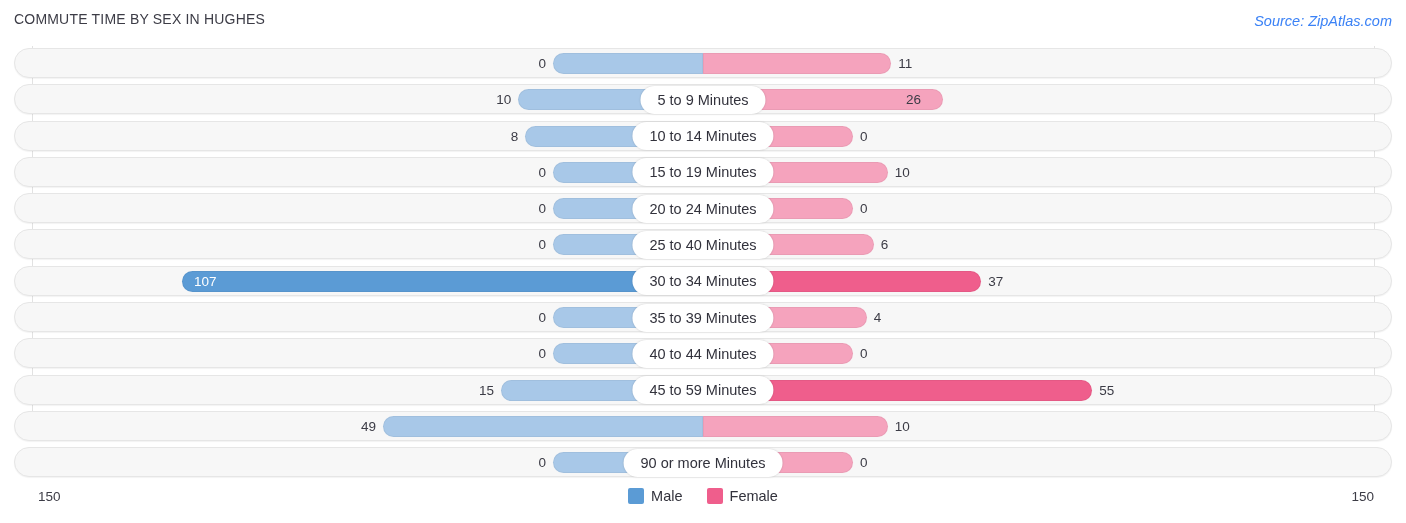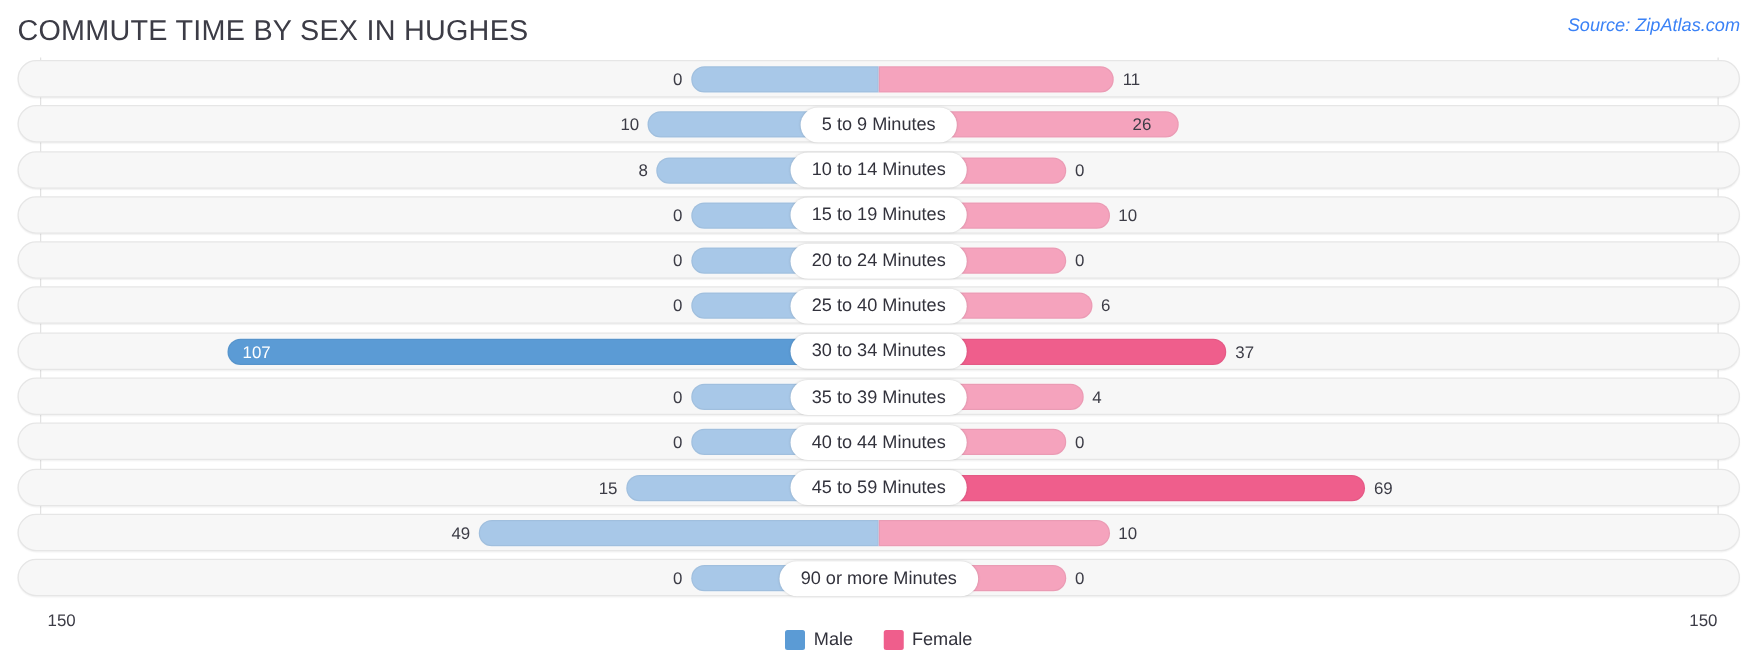--- a/index.html
+++ b/index.html
@@ -18,21 +18,21 @@
 
   
   #header {
     position: relative;
     height: 46px;
   }
   #chart-title {
     position: absolute;
     left: 14px;
     top: 11px;
-    font-size: 23px;
+    font-size: 14px;
     letter-spacing: .2px;
     color: #3c3c46;
     font-weight: 400;
     white-space: nowrap;
   }
   #source-label {
     position: absolute;
     right: 14px;
     top: 13px;
     font-size: 14.5px;
@@ -147,21 +147,20 @@
 
   #legend {
     position: absolute;
     left: 0;
     right: 0;
     top: 4px;
     display: flex;
     justify-content: center;
     align-items: center;
     gap: 24px;
-    margin-top: 16px;
   }
   .legend-item {
     display: flex;
     align-items: center;
     gap: 7px;
   }
   .swatch {
     width: 16px;
     height: 16px;
     border-radius: 2px;
@@ -253,21 +252,21 @@
         <div class="bar female" style="left: 703px; width: 150px; background: rgb(245, 163, 189);"></div>
         <div class="val male-val" style="right: 860px;">0</div>
         <div class="val female-val" style="left: 860px;">0</div>
         <div class="cat-pill">40 to 44 Minutes</div>
       </div>
       <div class="row">
         <div class="track"></div>
         <div class="bar male" style="left: 501px; width: 202px; background: rgb(168, 200, 232);"></div>
         <div class="bar female" style="left: 703px; width: 389.2px; background: rgb(239, 94, 140);"></div>
         <div class="val male-val" style="right: 912px;">15</div>
-        <div class="val female-val" style="left: 1099.2px;">69</div>
+        <div class="val female-val" style="left: 1099.2px;">55</div>
         <div class="cat-pill">45 to 59 Minutes</div>
       </div>
       <div class="row">
         <div class="track"></div>
         <div class="bar male" style="left: 383.133px; width: 319.867px; background: rgb(168, 200, 232);"></div>
         <div class="bar female" style="left: 703px; width: 184.667px; background: rgb(245, 163, 189);"></div>
         <div class="val male-val" style="right: 1029.87px;">49</div>
         <div class="val female-val" style="left: 894.667px;">10</div>
       </div>
       <div class="row">

